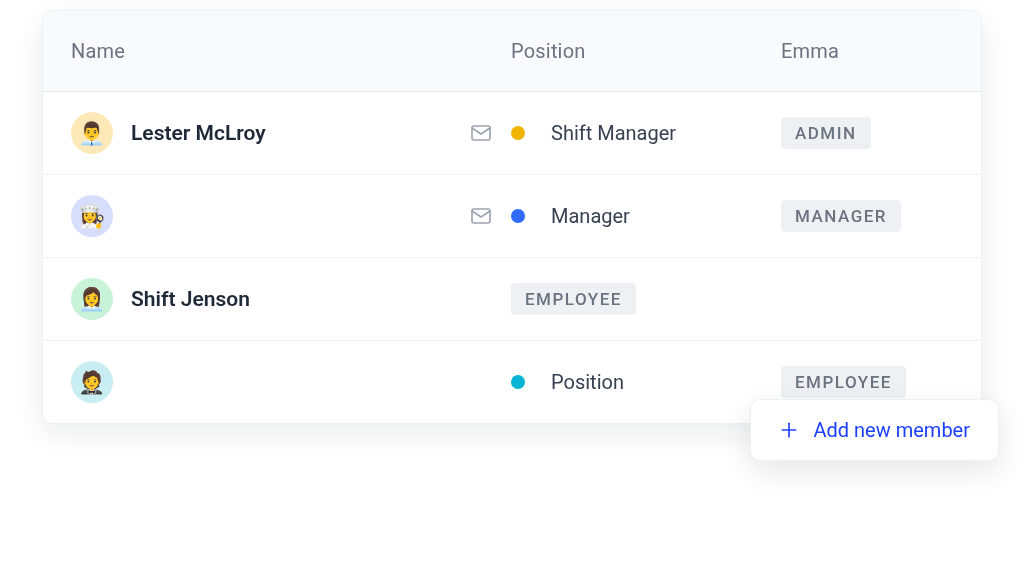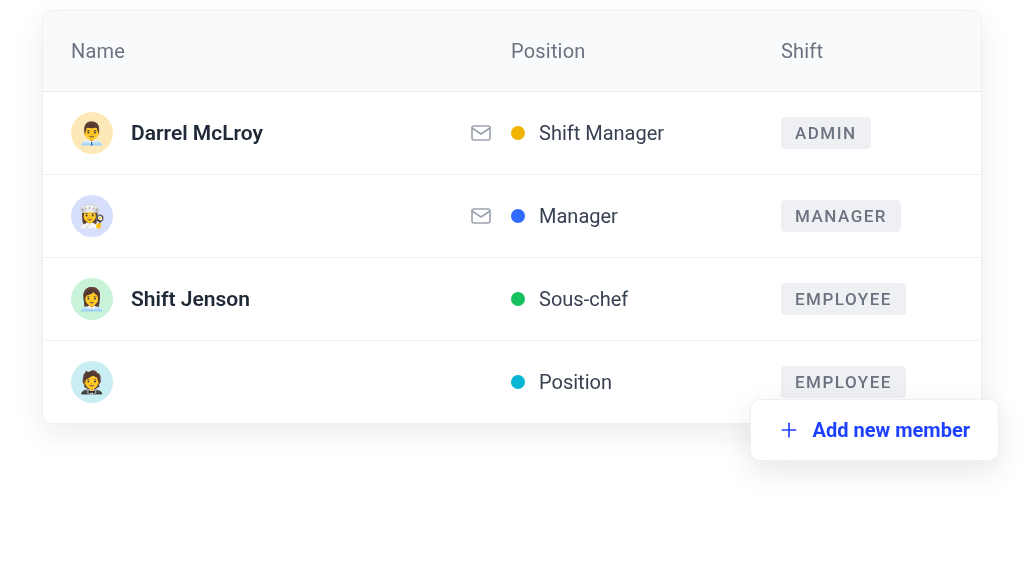--- a/index.html
+++ b/index.html
@@ -69,21 +69,21 @@
     position: absolute;
     right: 18px;
     top: 50%;
     transform: translateY(-50%);
     color: #9ca3af;
     display: flex;
   }
   .position-cell {
     display: flex;
     align-items: center;
-    gap: 14px;
+    gap: 26px;
     font-size: 20px;
     color: #374151;
   }
   .dot {
     width: 14px;
     height: 14px;
     border-radius: 50%;
     flex-shrink: 0;
   }
   .role-cell {
@@ -106,44 +106,44 @@
     background: #fff;
     border: 1px solid #eef0f3;
     border-radius: 10px;
     box-shadow: 0 10px 30px rgba(15, 23, 42, 0.10);
     display: flex;
     align-items: center;
     gap: 14px;
     padding: 18px 28px;
     color: #1e40ff;
     font-size: 20px;
-    font-weight: 700;
+    font-weight: 400;
     cursor: pointer;
   }
   .plus-icon {
     display: flex;
     color: #1e40ff;
   }
 </style>
 </head>
 <body>
 
 <div class="card">
 
   <div class="thead">
     <div class="th">Name</div>
     <div class="th">Position</div>
-    <div class="th">Shift</div>
+    <div class="th">Emma</div>
   </div>
 
   <div id="rows">
       <div class="row">
         <div class="name-cell">
           <div class="avatar" style="background: rgb(253, 232, 184);">👨‍💼</div>
-          <div class="name-text">Darrel McLroy</div>
+          <div class="name-text">Lester McLroy</div>
           <span class="mail-icon">
             <svg width="24" height="24" viewBox="0 0 24 24" fill="none" stroke="currentColor" stroke-width="1.6" stroke-linecap="round" stroke-linejoin="round">
               <rect x="3" y="5" width="18" height="14" rx="2"></rect>
               <polyline points="3,7 12,13 21,7"></polyline>
             </svg>
           </span>
         </div>
         <div class="position-cell">
           <span class="dot" style="background: rgb(240, 180, 0);"></span>
           <span>Shift Manager</span>
@@ -167,24 +167,20 @@
           <span>Manager</span>
         </div>
         <div class="role-cell">
           <span class="role-badge">MANAGER</span>
         </div>
       </div>
       <div class="row">
         <div class="name-cell">
           <div class="avatar" style="background: rgb(201, 243, 216);">👩‍💼</div>
           <div class="name-text">Shift Jenson</div>
-        </div>
-        <div class="position-cell">
-          <span class="dot" style="background: rgb(21, 193, 93);"></span>
-          <span>Sous-chef</span>
         </div>
         <div class="role-cell">
           <span class="role-badge">EMPLOYEE</span>
         </div>
       </div>
       <div class="row">
         <div class="name-cell">
           <div class="avatar" style="background: rgb(200, 237, 243);">🤵</div>
         </div>
         <div class="position-cell">

